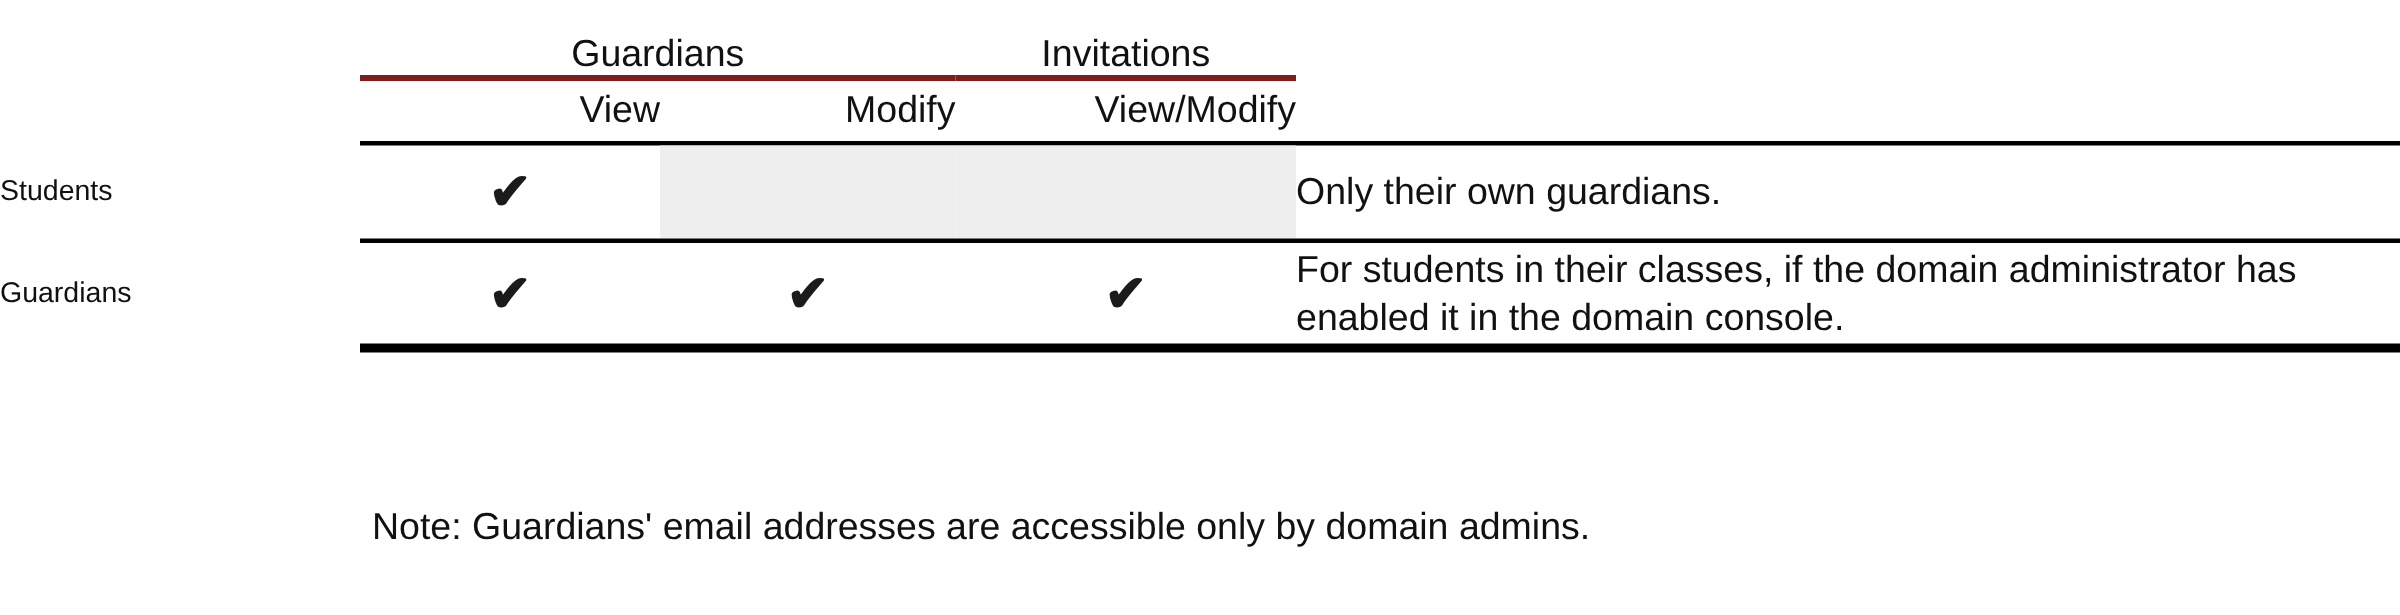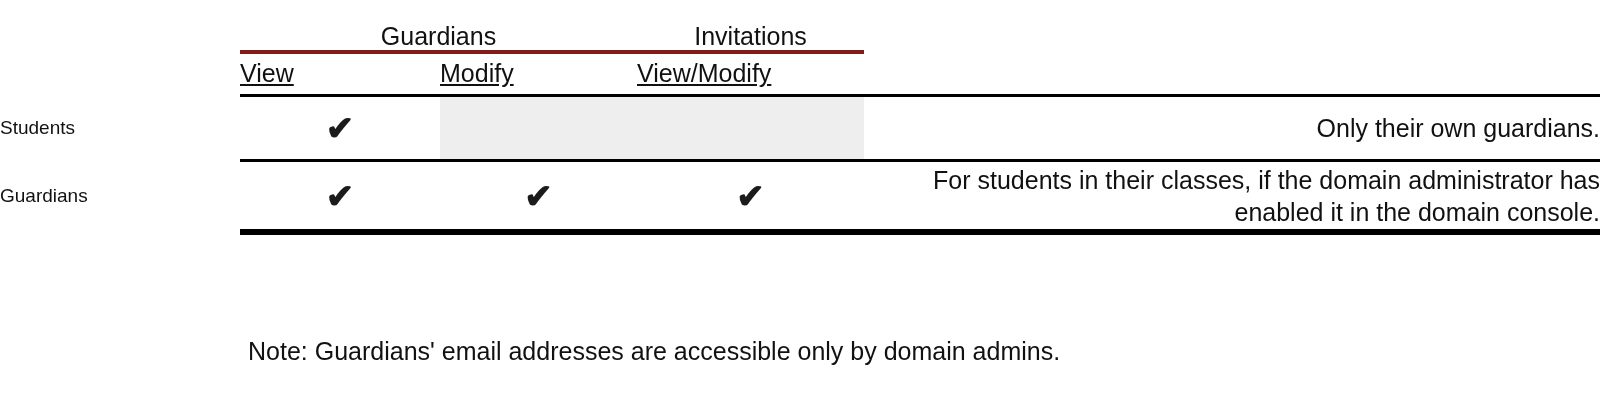--- a/index.html
+++ b/index.html
@@ -56,23 +56,22 @@
   }
   .spanner-pad-left  { width: 240px; }
 
   .subhead-row td {
     padding: 0;
     height: 40px;
     vertical-align: middle;
   }
   .subhead {
     font-size: 25px;
-    text-align: left;
+    text-align: right;
     line-height: 1.1;
-    text-decoration: underline;
   }
 
   
   .rule-row td {
     padding: 0;
     height: 0;
     line-height: 0;
     font-size: 0;
   }
   .rule-span {
@@ -112,21 +111,21 @@
     color: #1b1b1b;
     font-weight: 700;
   }
 
   .cell-shaded {
     background: #eeeeee;
   }
 
   .cell-notes {
     font-size: 25px;
-    text-align: right;
+    text-align: left;
     padding-left: 14px;
     padding-right: 10px;
     line-height: 1.28;
     border-radius: 30px;
   }
 
   
   .note {
     position: absolute;
     left: 248px;

